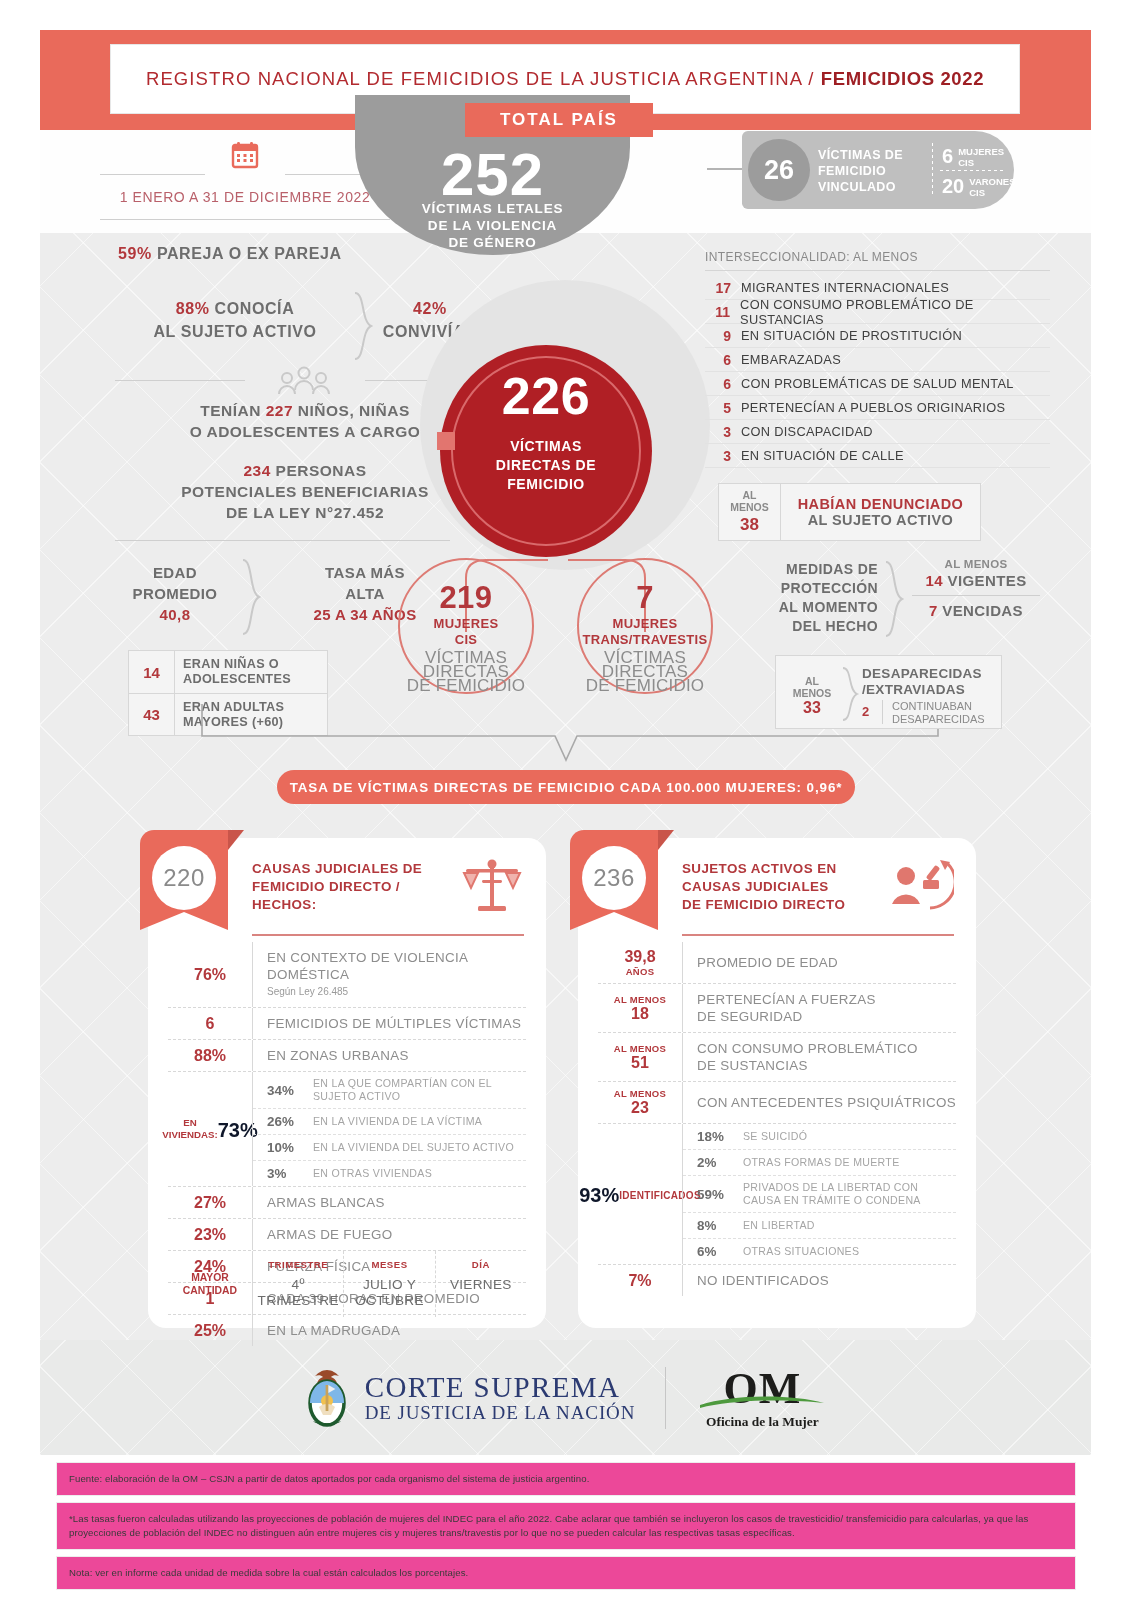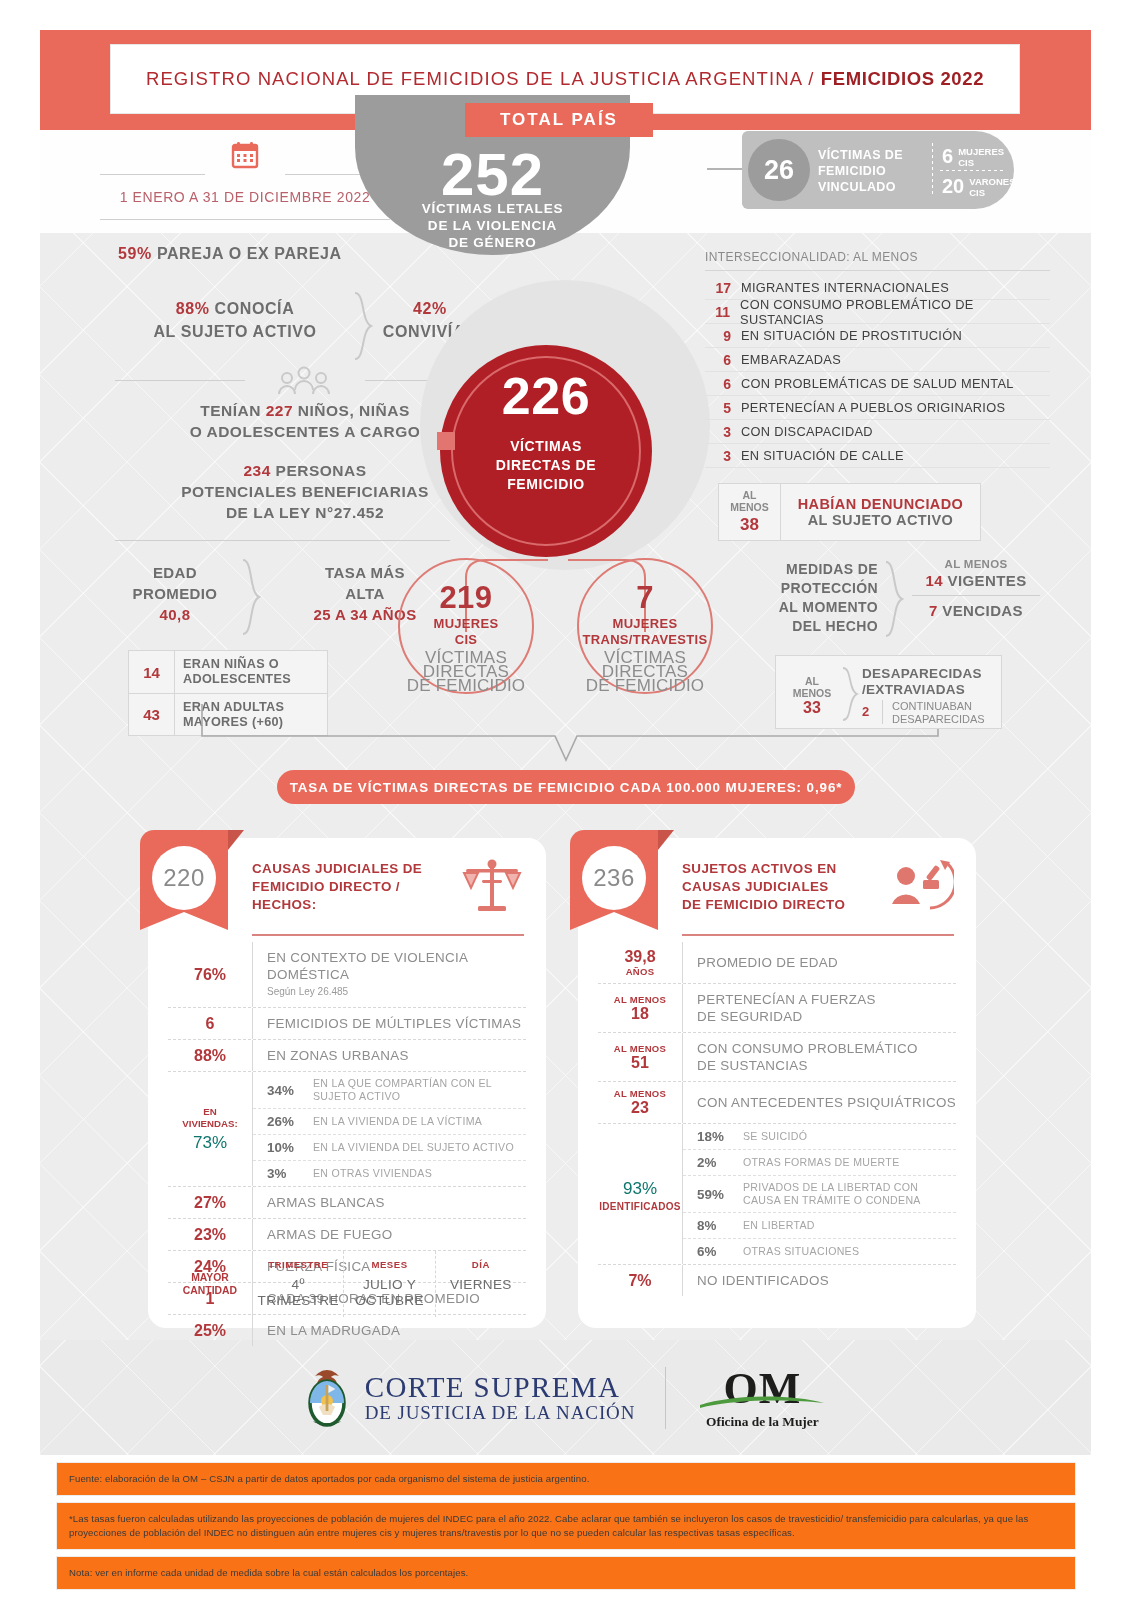--- a/index.html
+++ b/index.html
@@ -238,24 +238,24 @@
   .rk { width: 84px; display:flex; flex-direction:column; align-items:center; justify-content:center;
      color:#b2383c; font-weight:700; font-size: 16px; padding: 6px 0; }
   .rk .small { font-size: 9.5px; letter-spacing:.3px; font-weight:700; }
   .rv { flex:1; display:flex; flex-direction:column; justify-content:center;
      border-left: 1px solid #d8d8d8; padding: 7px 0 7px 14px;
      color:#8d8d8d; font-size: 13.4px; line-height: 17px; letter-spacing:.3px; }
   .rv .sub { font-size: 10px; color:#9a9a9a; letter-spacing:0; }
 
   
   .grp { display:flex; align-items:stretch; border-bottom: 1px dashed #d8d8d8; }
-  .grp-k { width: 84px; display:flex; flex-direction:column; align-items:center; justify-content:center;
+  .grp-k { width: 84px; display:flex; flex-direction:row; align-items:center; justify-content:center;
      padding: 6px 0; }
   .grp-k .lbl { font-size: 9.7px; font-weight:700; color:#b2383c; line-height:12px; text-align:center; }
-  .grp-k .big { font-size: 17px; font-weight:400; color:#0f766e; margin-top:3px; }
+  .grp-k .big { font-size: 20px; font-weight:700; color:#0f172a; margin-top:3px; }
   .grp-k .cap { font-size: 10px; font-weight:700; color:#b2383c; letter-spacing:.3px; margin-top:2px;}
   .grp-v { flex:1; border-left:1px solid #d8d8d8; }
   .grp-row { display:flex; align-items:center; padding: 5px 0 5px 14px; border-bottom: 1px dashed #e0e0e0; }
   .grp-row:last-child { border-bottom: none; }
   .grp-pct { width: 46px; color:#6d6d6d; font-weight:700; font-size: 13.4px; text-align:left;}
   .grp-txt { flex:1; color:#a5a5a5; font-size: 10.6px; letter-spacing:.3px; line-height: 13px;}
 
   
   .mayor { position:absolute; left: 20px; top: 412px; width: 358px; display:flex;
       border-top: 1px dashed #d8d8d8; }
@@ -275,21 +275,21 @@
   .logo-div { width:1px; height: 62px; background:#c6c6c6; margin: 0 30px; }
   .om { text-align:center; }
   .om-mark { position:relative; height: 46px; width: 132px; }
   .om-letters { font-family:"Liberation Serif", serif; font-weight:700; font-size: 44px; color:#1d1d1b;
      letter-spacing: 1px; line-height: 46px; }
   .om-swoosh { position:absolute; left: 4px; top: 30px; width: 124px; height: 12px; }
   .om-cap { font-family:"Liberation Serif", serif; font-weight:700; font-size: 13.4px; color:#1d1d1b; margin-top: 2px;}
 
   
   .notes { position:absolute; left: 56px; top: 1462px; width: 1020px; }
-  .note { background:#f97316; border:1px solid #ededed; padding: 9px 12px;
+  .note { background:#ec4899; border:1px solid #ededed; padding: 9px 12px;
      font-size: 9.6px; color:#3a3a3a; line-height: 14px; letter-spacing:.1px; }
   .note + .note { margin-top: 6px; }
 </style>
 </head>
 <body>
 
 <div class="page">
 
   <div class="top-white"></div>
   <div class="body-gray">

